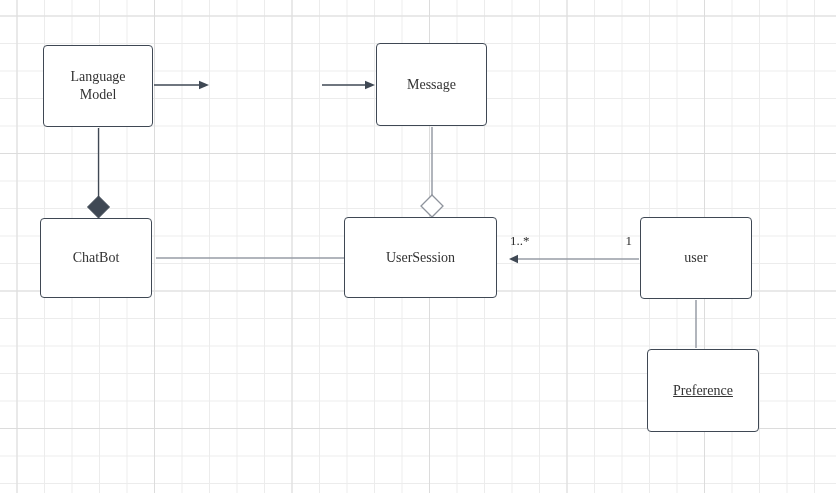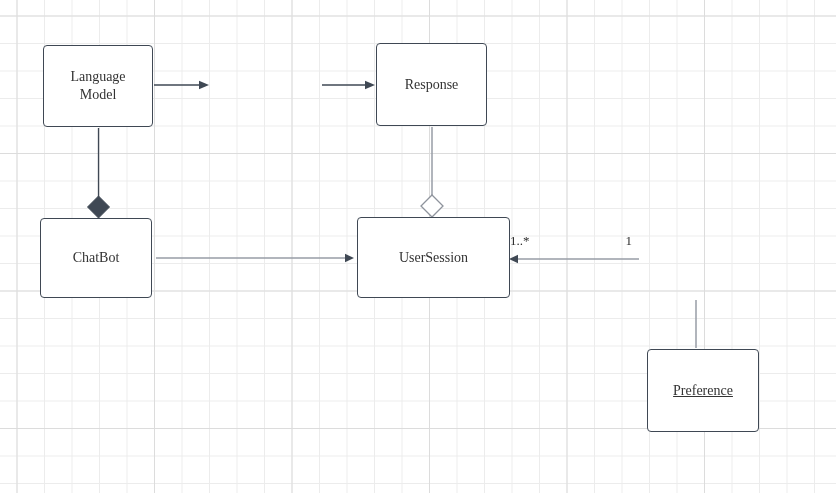--- a/index.html
+++ b/index.html
@@ -41,21 +41,21 @@
     font-size: 14px;
     line-height: 18px;
     cursor: default;
   }
   .node .node-label { display: inline-block; }
   #n-language-model { left: 43px;  top: 45px;  width: 110px; height: 82px; }
   #n-language-model .node-label { max-width: 80px; }
   #n-response       { left: 210px; top: 43px;  width: 111px; height: 83px; }
   #n-message        { left: 376px; top: 43px;  width: 111px; height: 83px; }
   #n-chatbot        { left: 40px;  top: 218px; width: 112px; height: 80px; }
-  #n-usersession    { left: 357px; top: 217px; width: 153px; height: 81px; }
+  #n-usersession    { left: 344px; top: 217px; width: 153px; height: 81px; }
   #n-user           { left: 640px; top: 217px; width: 112px; height: 82px; }
   #n-preference     { left: 647px; top: 349px; width: 112px; height: 83px; text-decoration: underline; }
   .edge-label {
     position: absolute;
     font-size: 13px;
     color: #2e2e2e;
     background: transparent;
     white-space: nowrap;
   }
   #lbl-mult-target { left: 510px; top: 233px; }
@@ -102,31 +102,34 @@
       <line x1="696" y1="300" x2="696" y2="348" stroke="#979ca6" stroke-width="1.5"></line>
     </g>
   </svg>
 
   <div class="node" id="n-language-model">
     <span class="node-label">Language Model</span>
   </div>
 
 
   <div class="node" id="n-message">
-    <span class="node-label">Response</span>
+    <span class="node-label">Message</span>
   </div>
 
   <div class="node" id="n-chatbot">
     <span class="node-label">ChatBot</span>
   </div>
 
   <div class="node" id="n-usersession">
     <span class="node-label">UserSession</span>
   </div>
 
+  <div class="node" id="n-user">
+    <span class="node-label">user</span>
+  </div>
 
   <div class="node" id="n-preference">
     <span class="node-label">Preference</span>
   </div>
 
   <div class="edge-label" id="lbl-mult-target">1..*</div>
   <div class="edge-label" id="lbl-mult-source">1</div>
 
 </div>
 

